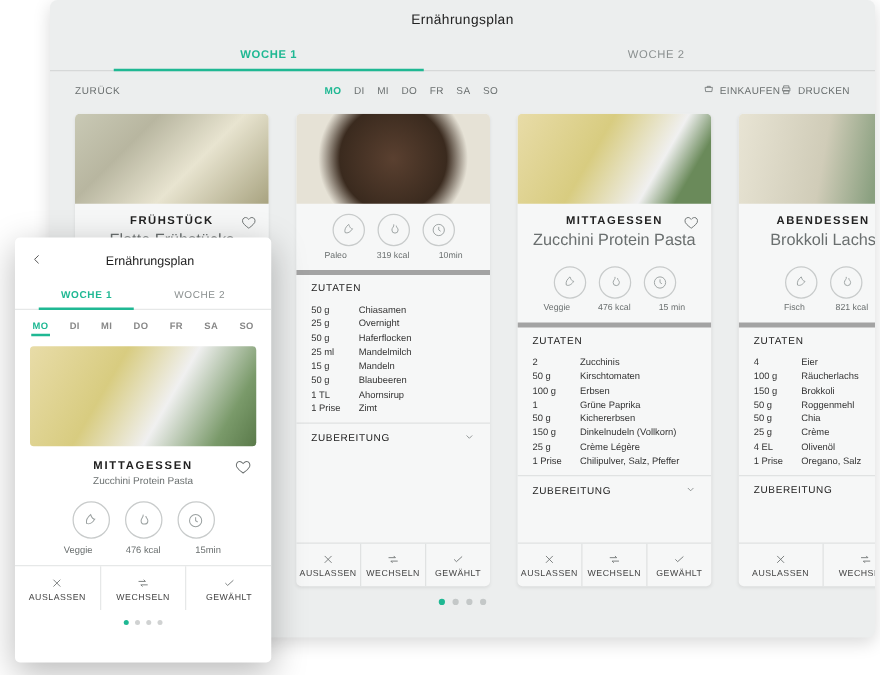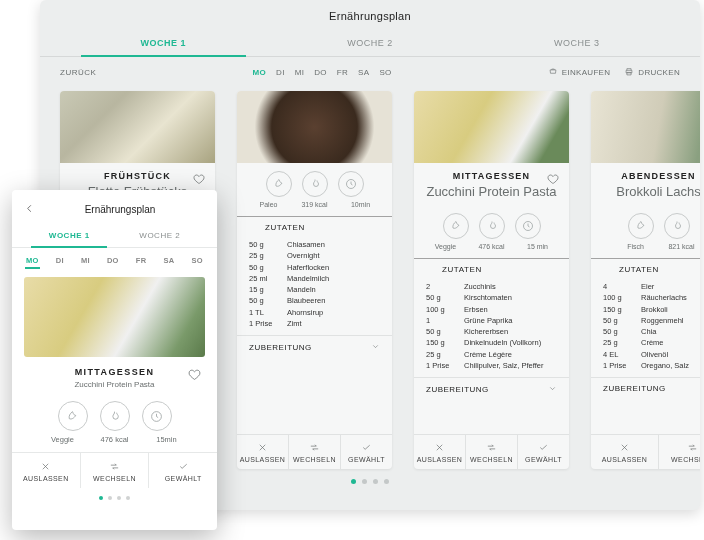--- a/index.html
+++ b/index.html
@@ -15,21 +15,21 @@
   .d-tabs { display: flex; border-bottom: 1px solid #d6d8d8; padding: 0 20px; }
   .d-tab { flex: 1; text-align: center; font-size: 9px; letter-spacing: .5px; color: #8a8f8f; padding: 6px 0 8px; position: relative; }
   .d-tab.active { color: #1fb893; font-weight: 600; }
   .d-tab.active::after { content: ""; position: absolute; left: 10%; right: 10%; bottom: -1px; height: 2px; background: #1fb893; }
 
   .d-sub { display: flex; align-items: center; justify-content: space-between; padding: 10px 20px 8px; }
   .d-back { font-size: 8px; letter-spacing: .5px; color: #6a6f6f; }
   .d-days { display: flex; gap: 10px; }
   .d-day { font-size: 8px; letter-spacing: .3px; color: #6a6f6f; }
   .d-day.active { color: #1fb893; font-weight: 600; }
-  .d-actions { display: flex; gap: 14px; }
+  .d-actions { display: flex; }
   .d-action { font-size: 8px; letter-spacing: .3px; color: #6a6f6f; display: flex; align-items: center; gap: 4px; }
 
   .cards-row { display: flex; gap: 22px; padding: 6px 12px 0 20px; }
   .card {
     width: 155px; flex-shrink: 0; background: #f6f7f7; border-radius: 4px; overflow: hidden;
     display: flex; flex-direction: column; box-shadow: 0 1px 3px rgba(0,0,0,.08);
     position: relative; height: 378px;
   }
   .card.cut { width: 135px; }
   .card-img { height: 72px; background: linear-gradient(135deg,#c9c9b5 0%, #b8b6a0 30%, #e8e4d0 60%, #a8a380 100%); position: relative; }
@@ -42,21 +42,21 @@
   .meal-sub { font-size: 13px; color: #6a6f6f; }
   .heart { position: absolute; right: 10px; top: 8px; }
   .heart svg { width: 12px; height: 12px; stroke: #6a6f6f; fill: none; stroke-width: 1.5; }
 
   .circles { display: flex; justify-content: center; gap: 10px; padding: 8px 0 4px; }
   .circ { width: 26px; height: 26px; border: 1px solid #c8cbcb; border-radius: 50%; display: flex; align-items: center; justify-content: center; }
   .circ svg { width: 12px; height: 12px; stroke: #9aa0a0; fill: none; stroke-width: 1.5; }
   .circ-labels { display: flex; justify-content: center; gap: 10px; padding-bottom: 8px; }
   .circ-lab { width: 36px; text-align: center; font-size: 7px; color: #6a6f6f; }
 
-  .section-h { font-size: 8px; letter-spacing: .6px; color: #222; padding: 6px 28px 4px; border-top: 1px solid #a3a3a3; }
+  .section-h { font-size: 8px; letter-spacing: .6px; color: #222; padding: 6px 12px 4px; border-top: 4px solid #a3a3a3; }
   .ing-list { padding: 3px 12px 6px; }
   .ing-row { display: flex; font-size: 7.5px; color: #333; line-height: 1.5; }
   .ing-q { width: 38px; flex-shrink: 0; }
   .ing-n { flex: 1; white-space: nowrap; overflow: hidden; text-overflow: ellipsis; }
 
   .prep-row { display: flex; justify-content: space-between; align-items: center; padding: 6px 12px; border-top: 1px solid #e0e2e2; font-size: 8px; letter-spacing: .5px; color: #222; }
   .chev svg { width: 9px; height: 9px; stroke: #6a6f6f; fill: none; stroke-width: 1.5; }
 
   .card-btns { display: flex; border-top: 1px solid #e0e2e2; margin-top: auto; }
   .cbtn { flex: 1; text-align: center; padding: 7px 0 6px; font-size: 7px; letter-spacing: .4px; color: #444; border-right: 1px solid #e0e2e2; display: flex; flex-direction: column; align-items: center; gap: 3px; }
@@ -145,21 +145,20 @@
       <path d="M7 13h10v6H7zM7 8V4h10v4M5 8h14v6H5z"></path>
     </symbol>
 </svg>
 
 <div class="desktop">
   <div class="d-title">Ernährungsplan</div>
 
   <div class="d-tabs">
     <div class="d-tab active">WOCHE 1</div>
     <div class="d-tab">WOCHE 2</div>
-    <div class="d-tab">WOCHE 3</div>
   </div>
 
   <div class="d-sub">
     <div class="d-back">ZURÜCK</div>
     <div class="d-days">
       <div class="d-day active">MO</div>
       <div class="d-day">DI</div>
       <div class="d-day">MI</div>
       <div class="d-day">DO</div>
       <div class="d-day">FR</div>

